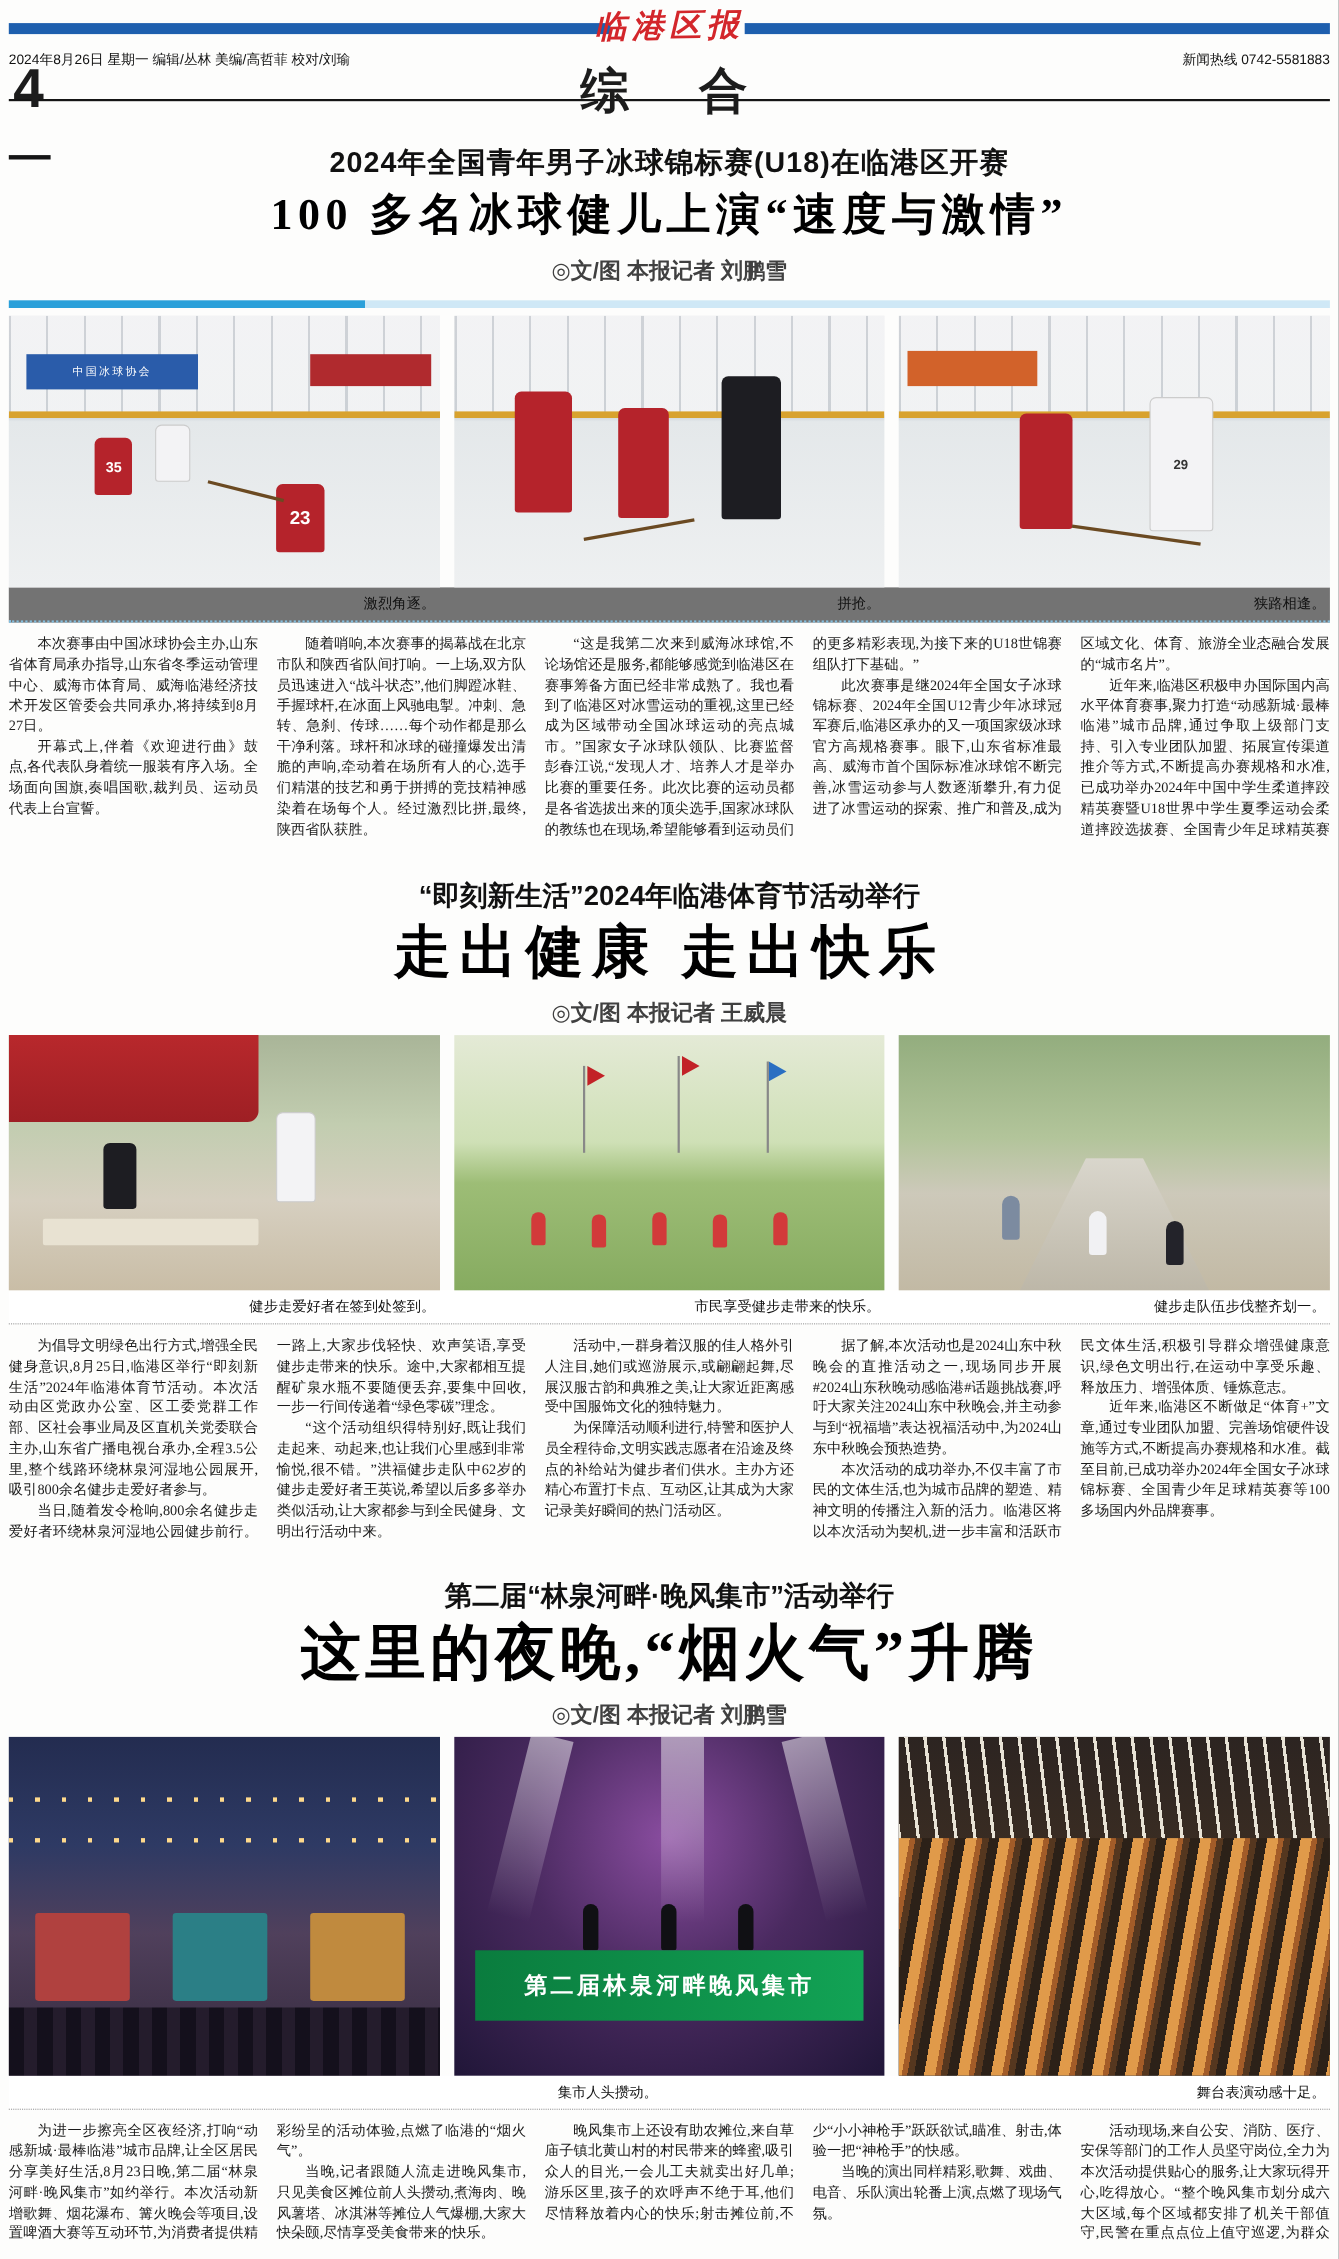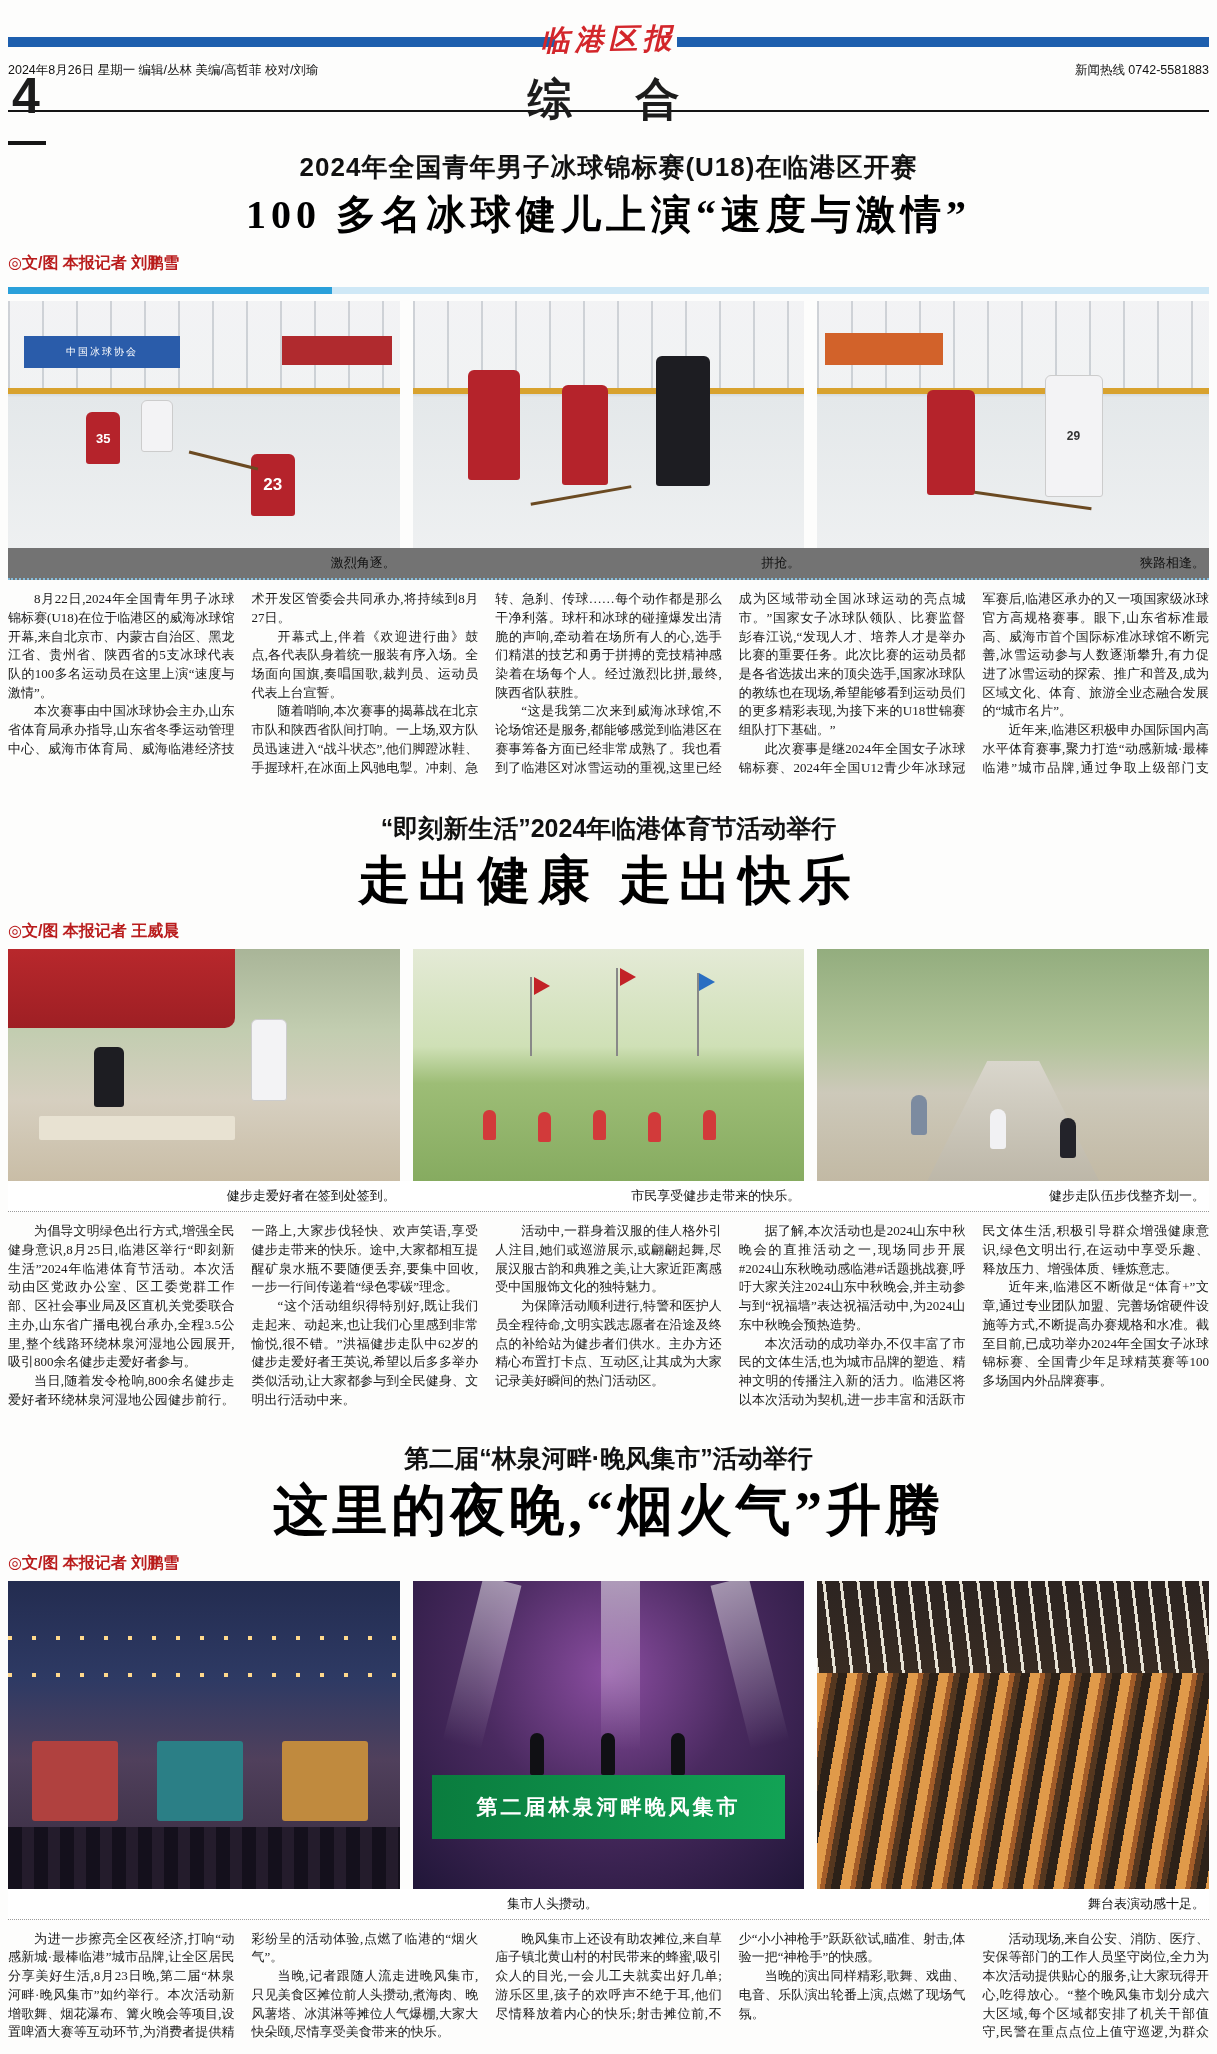--- a/index.html
+++ b/index.html
@@ -1,21 +1,21 @@
 <!DOCTYPE html>
 <html><head>
 <meta charset="utf-8">
 <style>
   html,body{margin:0;padding:0;background:#888;}
   .page{width:1217px;height:2054px;background:#fdfdfc;position:relative;margin:0 auto;
         font-family:"Liberation Serif","DejaVu Serif",serif;color:#1c1c1c;overflow:hidden;}
   .inner{margin:0 8px;width:1201px;}
 
   
-  .hdr{position:relative;padding-top:20px;border-bottom:2px solid #151515;height:112px;box-sizing:border-box;}
+  .hdr{position:relative;padding-top:4px;border-bottom:2px solid #151515;height:92px;box-sizing:border-box;}
   .mast-row{position:relative;height:40px;}
   .hbar{position:absolute;top:17px;height:10px;background:#1e5fae;}
   .hbar.l{left:0;width:547px;}
   .hbar.r{right:0;width:532px;}
   .masthead{position:absolute;left:0;right:0;text-align:center;top:0;color:#d3262b;
             font-size:29px;font-weight:bold;font-style:italic;letter-spacing:5px;
             transform:rotate(-1deg);font-family:"Liberation Serif",serif;}
   .date-row{display:flex;justify-content:space-between;margin-top:2px;
             font-family:"Liberation Sans","DejaVu Sans",sans-serif;font-size:12.5px;color:#111;}
   .sec-row{position:relative;height:50px;}
@@ -23,22 +23,22 @@
           font-family:"Liberation Sans",sans-serif;line-height:1;}
   .secttl{position:absolute;left:0;right:0;top:-2px;text-align:center;font-size:44px;font-weight:bold;
           font-family:"Liberation Sans","DejaVu Sans",sans-serif;letter-spacing:10px;line-height:1;}
   .corner-dash{position:absolute;left:8px;top:141px;width:38px;height:4px;background:#151515;}
 
   
   .kicker{text-align:center;font-family:"Liberation Sans","DejaVu Sans",sans-serif;
           font-weight:600;color:#111;}
   .headline{text-align:center;font-weight:900;color:#000;line-height:1.08;
             font-family:"Liberation Serif","DejaVu Serif",serif;}
-  .byline{text-align:left;font-family:"Liberation Sans","DejaVu Sans",sans-serif;
-          font-weight:bold;font-size:16px;color:#b91c1c;}
+  .byline{text-align:center;font-family:"Liberation Sans","DejaVu Sans",sans-serif;
+          font-weight:bold;font-size:20px;color:#404040;}
   .accentbar{display:flex;height:7px;margin-top:13px;}
   .accentbar .d{width:27%;}
   .accentbar .lt{flex:1;}
   .prow{display:flex;gap:13px;margin-top:7px;}
   .ph{position:relative;flex:1;overflow:hidden;background:#d8dde1;}
   .abs{position:absolute;}
   .cap-row{display:flex;gap:13px;}
   .cap{flex:1;text-align:right;font-size:13px;line-height:30px;height:30px;padding-right:4px;
        color:#111;overflow:hidden;}
   .cap-row.blue{background:#737373;border-bottom:2px dotted #85bedd;}
@@ -172,21 +172,20 @@
           <div class="abs player white" style="left:58%;top:30%;width:56px;height:120px;font-size:12px;">29</div>
           <div class="abs stick" style="left:40%;top:80%;width:30%;transform:rotate(8deg);"></div>
         </figure>
       </div>
       <div class="cap-row blue">
         <div class="cap">激烈角逐。</div>
         <div class="cap">拼抢。</div>
         <div class="cap">狭路相逢。</div>
       </div>
       <div class="bodycols">
-        <p>8月22日,2024年全国青年男子冰球锦标赛(U18)在位于临港区的威海冰球馆开幕,来自北京市、内蒙古自治区、黑龙江省、贵州省、陕西省的5支冰球代表队的100多名运动员在这里上演“速度与激情”。</p>
         <p>本次赛事由中国冰球协会主办,山东省体育局承办指导,山东省冬季运动管理中心、威海市体育局、威海临港经济技术开发区管委会共同承办,将持续到8月27日。</p>
         <p>开幕式上,伴着《欢迎进行曲》鼓点,各代表队身着统一服装有序入场。全场面向国旗,奏唱国歌,裁判员、运动员代表上台宣誓。</p>
         <p>随着哨响,本次赛事的揭幕战在北京市队和陕西省队间打响。一上场,双方队员迅速进入“战斗状态”,他们脚蹬冰鞋、手握球杆,在冰面上风驰电掣。冲刺、急转、急刹、传球……每个动作都是那么干净利落。球杆和冰球的碰撞爆发出清脆的声响,牵动着在场所有人的心,选手们精湛的技艺和勇于拼搏的竞技精神感染着在场每个人。经过激烈比拼,最终,陕西省队获胜。</p>
         <p>“这是我第二次来到威海冰球馆,不论场馆还是服务,都能够感觉到临港区在赛事筹备方面已经非常成熟了。我也看到了临港区对冰雪运动的重视,这里已经成为区域带动全国冰球运动的亮点城市。”国家女子冰球队领队、比赛监督彭春江说,“发现人才、培养人才是举办比赛的重要任务。此次比赛的运动员都是各省选拔出来的顶尖选手,国家冰球队的教练也在现场,希望能够看到运动员们的更多精彩表现,为接下来的U18世锦赛组队打下基础。”</p>
         <p>此次赛事是继2024年全国女子冰球锦标赛、2024年全国U12青少年冰球冠军赛后,临港区承办的又一项国家级冰球官方高规格赛事。眼下,山东省标准最高、威海市首个国际标准冰球馆不断完善,冰雪运动参与人数逐渐攀升,有力促进了冰雪运动的探索、推广和普及,成为区域文化、体育、旅游全业态融合发展的“城市名片”。</p>
         <p>近年来,临港区积极申办国际国内高水平体育赛事,聚力打造“动感新城·最棒临港”城市品牌,通过争取上级部门支持、引入专业团队加盟、拓展宣传渠道推介等方式,不断提高办赛规格和水准,已成功举办2024年中国中学生柔道摔跤精英赛暨U18世界中学生夏季运动会柔道摔跤选拔赛、全国青少年足球精英赛等100多场国内外品牌赛事。临港区将以此次赛事承办为契机,秉持“专业、精致、精彩”的办赛理念,将赛事办成一届届成功、难忘的体育盛会。</p>
       </div>
     </div>
 
     <div class="a2">

